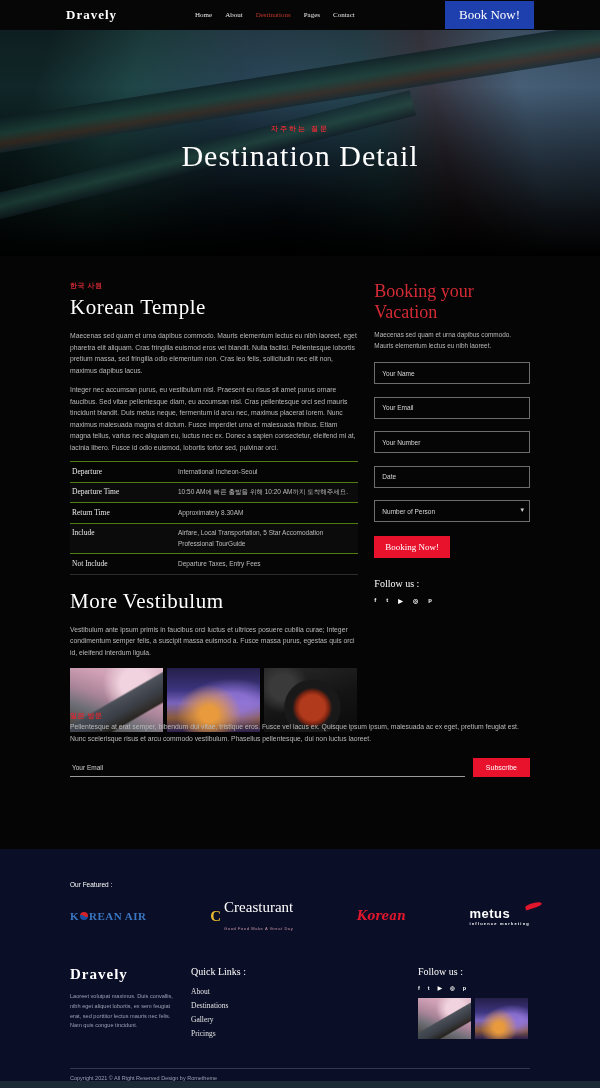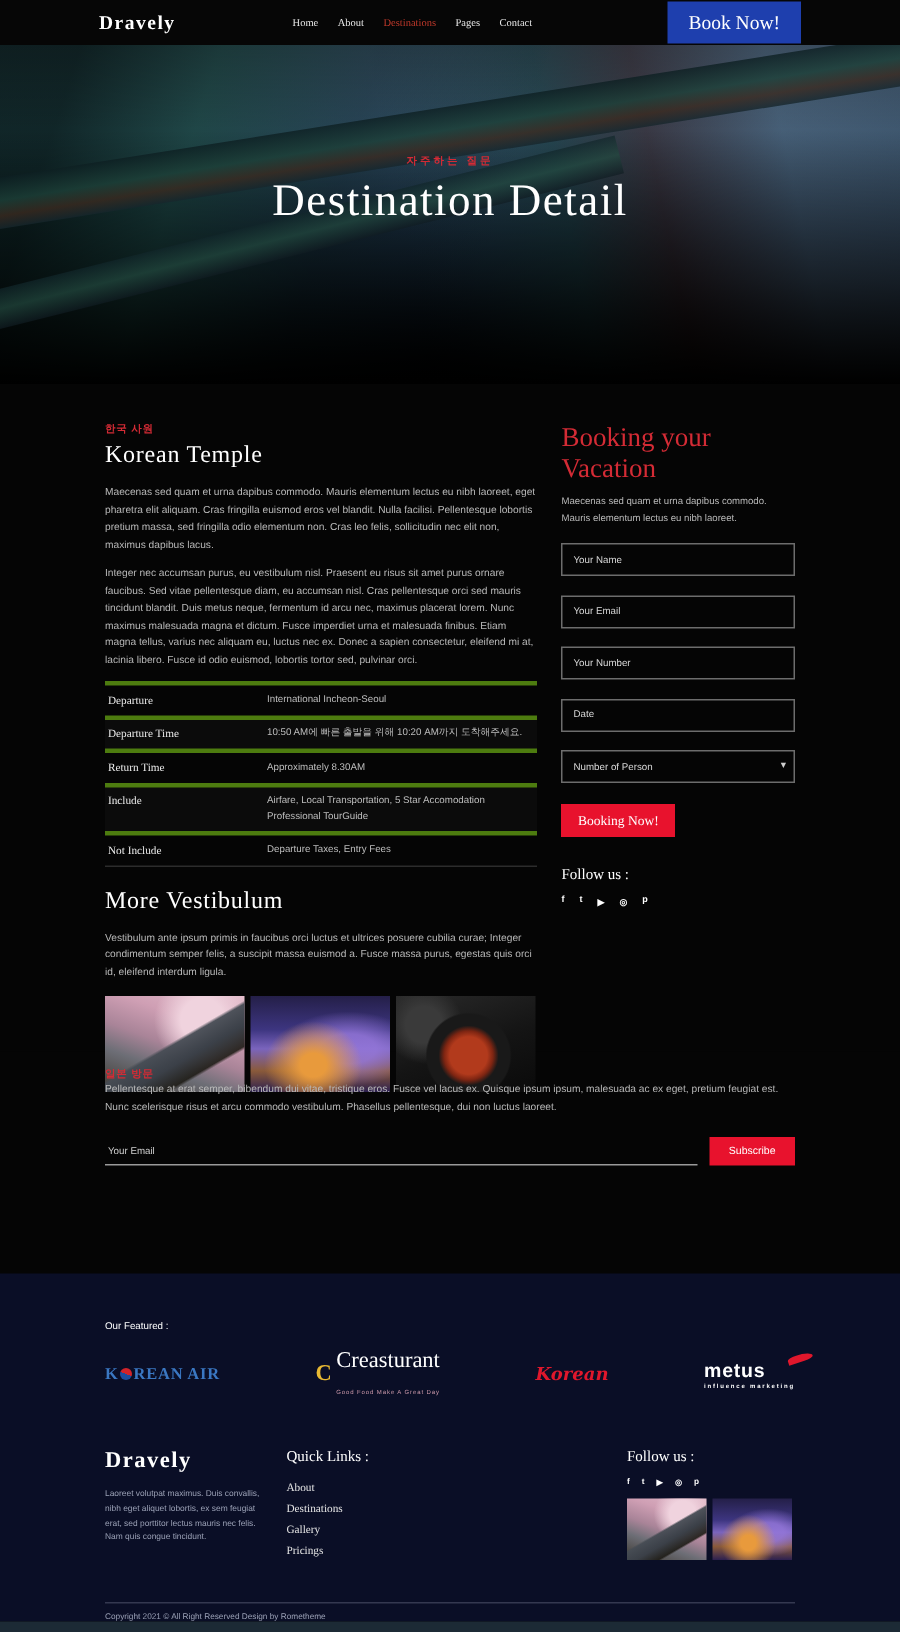--- a/index.html
+++ b/index.html
@@ -23,37 +23,37 @@
       linear-gradient(108deg, rgba(10,30,28,.85) 8%, rgba(24,66,58,.75) 22%, rgba(16,42,44,.4) 38%, rgba(0,0,0,0) 55%),
       linear-gradient(78deg, rgba(0,0,0,0) 45%, rgba(26,60,58,.55) 62%, rgba(60,30,26,.5) 72%, rgba(90,110,130,.45) 86%, rgba(70,90,110,.5) 100%),
       linear-gradient(180deg, #47637e 0%, #33506b 28%, #1c3248 55%, #0a141f 82%, #000 100%);
   }
   .hero-roofline { position:absolute; left:-10%; top:18%; width:120%; height:34px;
     background:linear-gradient(180deg, #0d1f22 0%, #1d4038 45%, #3a2a20 75%, #16262c 100%);
     transform:rotate(-9deg); opacity:.8; }
   .hero-roofline2 { position:absolute; left:-10%; top:52%; width:80%; height:26px;
     background:linear-gradient(180deg, #11262a 0%, #234a40 50%, #101c22 100%);
     transform:rotate(-14deg); opacity:.7; }
-  .hero-text { position:absolute; left:0; right:0; top:72px; text-align:center; }
+  .hero-text { position:absolute; left:0; right:0; top:94px; text-align:center; }
   .hero-sub { color:#d42b35; font-size:7px; letter-spacing:2px; font-weight:bold; }
   .hero-title { color:#fff; font-family:"Liberation Serif", serif; font-weight:normal;
     font-size:30px; margin-top:5px; letter-spacing:1px; }
 
   
   .main { height:445px; padding:25px 70px 0; display:flex; gap:16px; background:#050505; }
   .col-left { width:289px; }
   .col-right { width:156px; }
 
   .kr-tag { color:#d42b35; font-size:7px; font-weight:bold; letter-spacing:.5px; }
   h2.section-title { font-family:"Liberation Serif", serif; color:#fff; font-weight:normal;
-    font-size:16px; margin:4px 0 10px; letter-spacing:.5px; }
+    font-size:21px; margin:4px 0 10px; letter-spacing:.5px; }
   .body-p { font-size:6.8px; line-height:1.7; color:#b9b9b9; margin-bottom:8px; }
 
   table.detail { width:100%; border-collapse:collapse; margin:6px 0 14px; }
-  table.detail tr { border-top:3px solid #4d7c0f; }
+  table.detail tr { border-top:1px solid #4d7c0f; }
   table.detail tr:last-child { border-bottom:1px solid #2c2c2c; }
   table.detail tr:nth-child(even) { background:#0b0b0b; }
   td.d-label { font-family:"Liberation Serif", serif; color:#eaeaea; font-size:7.5px;
     width:108px; padding:4.5px 4px 4.5px 2px; vertical-align:top; }
   td.d-value { font-size:6.5px; color:#bdbdbd; padding:4.5px 0; line-height:1.6; vertical-align:top; }
 
   .thumbs { display:flex; gap:4px; margin-top:10px; }
   .thumb { width:93px; height:64px; }
   .img-blossom { background:
       linear-gradient(150deg, rgba(0,0,0,0) 48%, rgba(70,76,84,.95) 50%, #3b4048 62%, rgba(30,28,22,.9) 74%, rgba(0,0,0,0) 76%),

